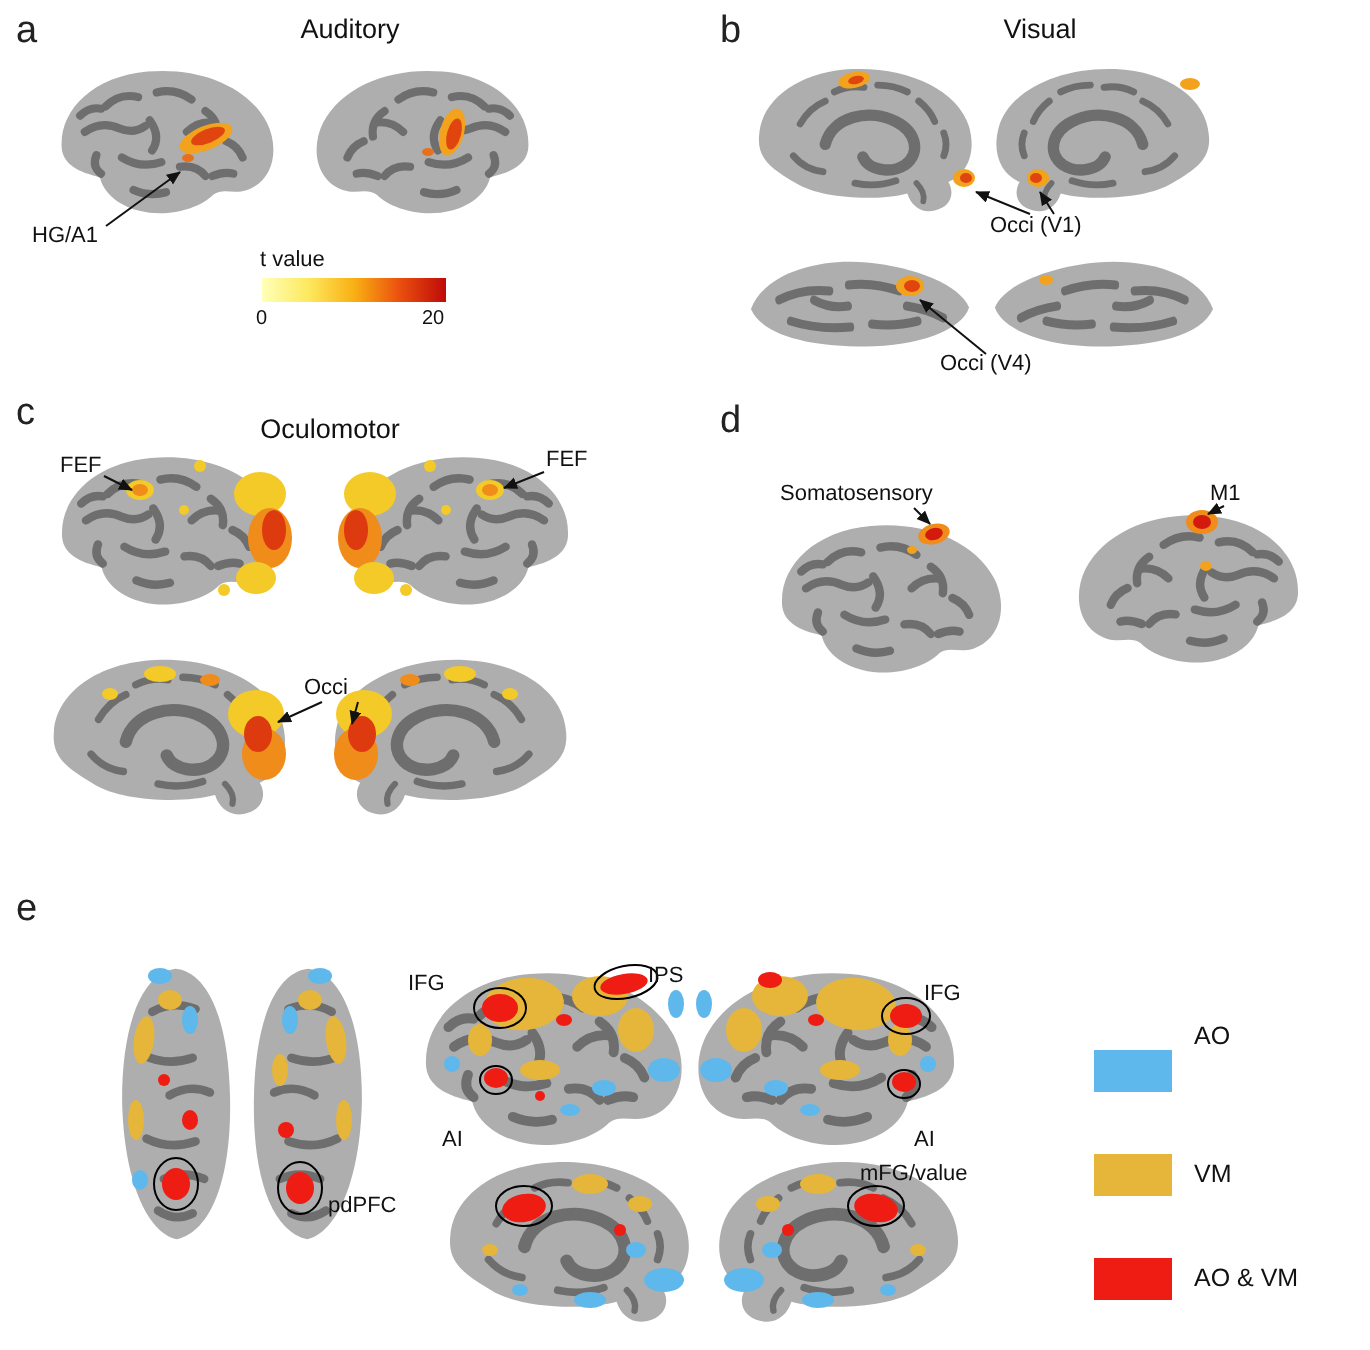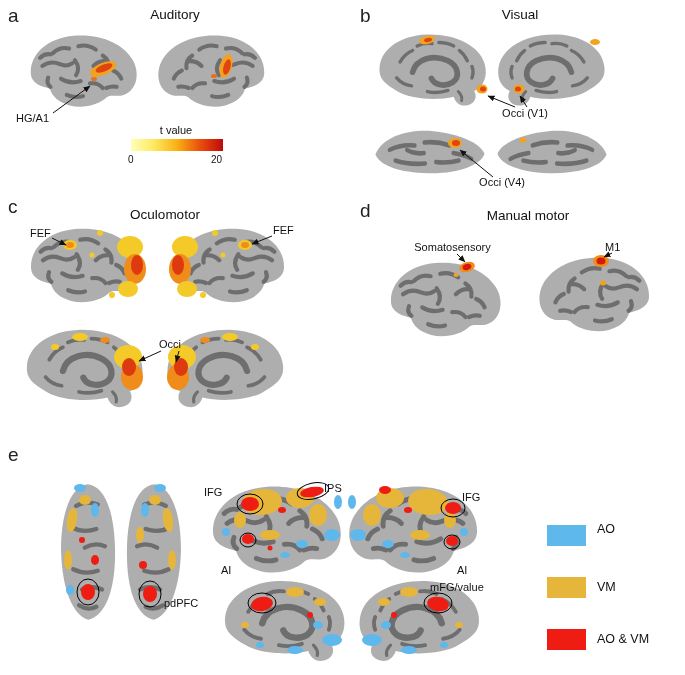--- a/index.html
+++ b/index.html
@@ -4,21 +4,21 @@
 <style>
   * { margin:0; padding:0; box-sizing:border-box; }
   html,body { background:#ffffff; }
   body { font-family:"Liberation Sans", sans-serif; color:#111; }
   #fig { position:relative; width:685px; height:675px; background:#fff; overflow:hidden; }
   .panel { position:absolute; }
   .panel > svg.art { position:absolute; left:0; top:0; width:100%; height:100%; display:block; }
   .pletter { position:absolute; font-size:19px; color:#222; line-height:1; }
   .ptitle  { position:absolute; font-weight:normal; font-size:13.5px; text-align:center; line-height:1.1; }
   .lbl { position:absolute; font-size:11px; white-space:nowrap; line-height:1.1; }
-  .lbl.center { text-align:center; }
+  .lbl.center { text-align:left; }
   .small { font-size:10px; }
   .swatch { position:absolute; width:39px; height:21px; }
   .legend-label { position:absolute; font-size:12.5px; line-height:1.1; }
   #cbar { position:absolute; width:92px; height:12px; }
 </style>
 </head>
 <body>
 
 <div id="fig">
 
@@ -217,21 +217,20 @@
       </g>
       <g>
         <ellipse cx="246" cy="66" rx="8" ry="6" fill="#EF8C1A"></ellipse>
         <ellipse cx="246" cy="66" rx="4.5" ry="3.5" fill="#D41A0C"></ellipse>
         <ellipse cx="248" cy="88" rx="3" ry="2.5" fill="#F2A21D"></ellipse>
       </g>
       <line x1="102" y1="59" x2="110" y2="67" stroke="#111" stroke-width="1" marker-end="url(#ah-d)"></line>
       <line x1="257" y1="58" x2="249" y2="62" stroke="#111" stroke-width="1" marker-end="url(#ah-d)"></line>
     </svg>
     <span class="pletter" style="left:5px;top:6px">d</span>
-    <span class="ptitle" style="left:88px;top:14px;width:170px">Manual motor</span>
     <span class="lbl center" style="left:35px;top:46px;width:125px">Somatosensory</span>
     <span class="lbl" style="left:250px;top:46px">M1</span>
   </section>
 
   <section class="panel" id="panel-e" style="left:0;top:440px;width:685px;height:235px">
     <svg class="art" viewBox="0 0 685 235">
 
       <use href="#brain-dorsal" transform="translate(56,40) scale(0.72)"></use>
       <use href="#brain-dorsal" transform="translate(186,40) scale(-0.72,0.72)"></use>
       <g>
@@ -326,18 +325,18 @@
     <span class="lbl" style="left:324px;top:42px">IPS</span>
     <span class="lbl" style="left:462px;top:51px">IFG</span>
     <span class="lbl" style="left:221px;top:124px">AI</span>
     <span class="lbl" style="left:457px;top:124px">AI</span>
     <span class="lbl" style="left:164px;top:157px">pdPFC</span>
     <span class="lbl" style="left:430px;top:141px">mFG/value</span>
 
     <div class="swatch" style="left: 547px; top: 85px; background: rgb(95, 184, 236);"></div>
     <div class="swatch" style="left: 547px; top: 137px; background: rgb(229, 182, 58);"></div>
     <div class="swatch" style="left: 547px; top: 189px; background: rgb(238, 28, 18);"></div>
-    <span class="legend-label" style="left:597px;top:83px">AO</span>
+    <span class="legend-label" style="left:597px;top:72px">AO</span>
     <span class="legend-label" style="left:597px;top:141px">VM</span>
     <span class="legend-label" style="left:597px;top:193px">AO &amp; VM</span>
   </section>
 
 </div>
 
 </body></html>

